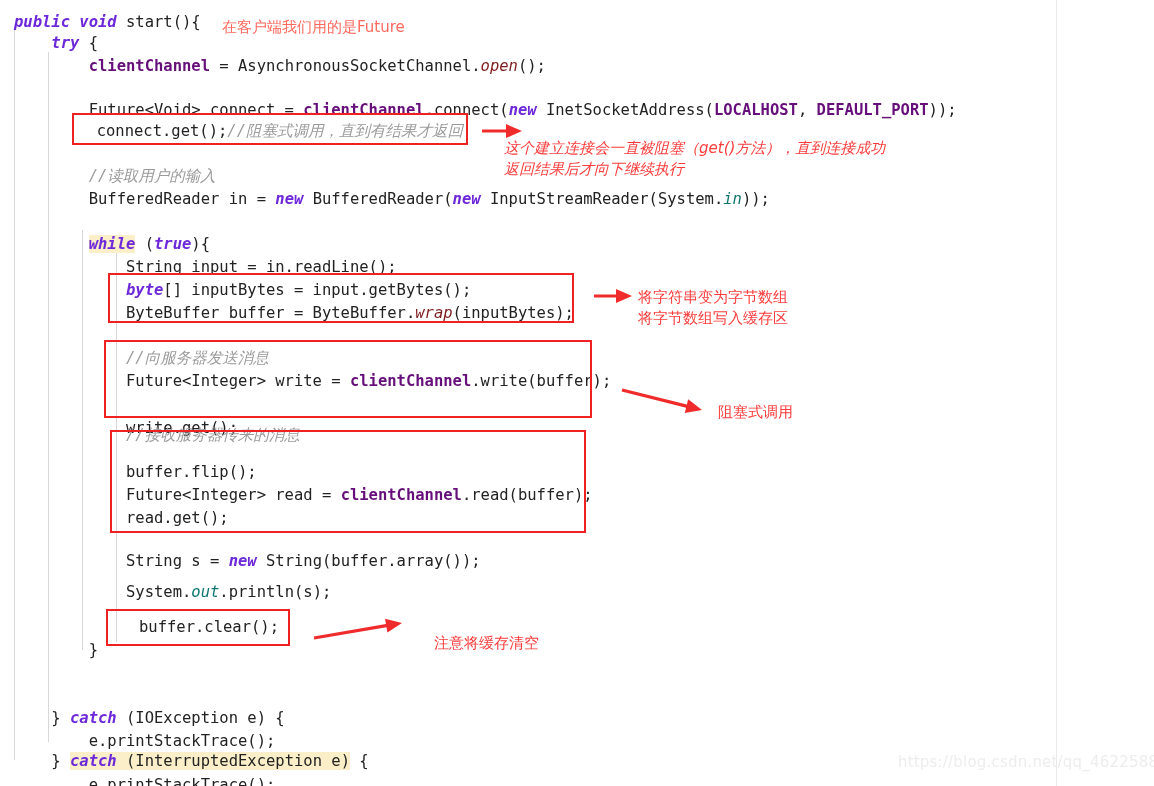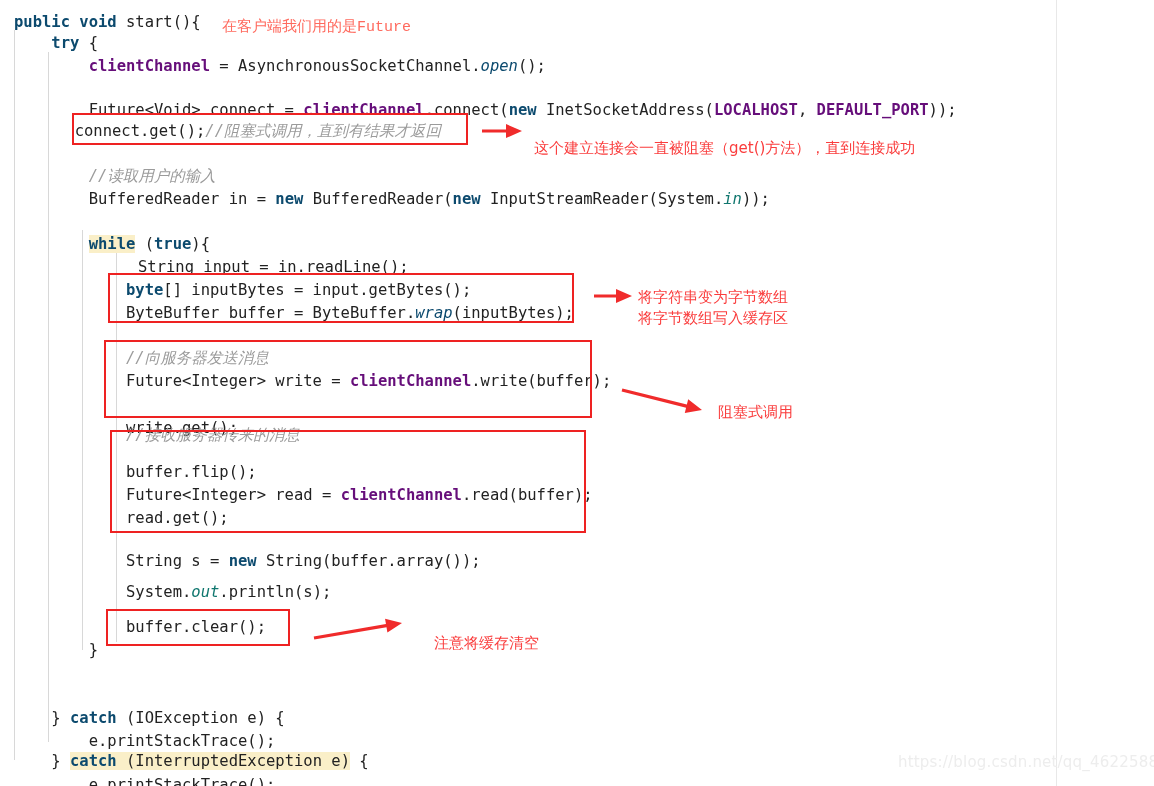--- a/index.html
+++ b/index.html
@@ -43,24 +43,24 @@
     left: 0;
     white-space: pre;
     font-family: "DejaVu Sans Mono", "Liberation Mono", monospace;
     font-size: 15.5px;
     line-height: 21px;
     color: #222222;
     letter-spacing: 0px;
   }
 
   
-  .kw   { color: #0c4a6e; font-weight: bold; }
+  .kw   { color: #6d28d9; font-weight: bold; font-style: italic; }
   .fld  { color: #660e7a; font-weight: bold; }
   .stat { color: #0f766e; font-weight: normal; font-style: italic; }
-  .mth  { color: #0c4a6e; font-style: italic; }
+  .mth  { color: #7f1d1d; font-style: italic; }
   .cmt  { color: #9b9b9b; font-style: italic; }
   .cst  { color: #660e7a; font-weight: bold; }
   .pln  { color: #222222; text-align: center; }
   .hl   { background: #faefc8; margin-top: 46px; }
 
   
   .ann-box {
     position: absolute;
     border: 2px solid #ee2222;
     box-sizing: border-box;
@@ -70,21 +70,21 @@
   
   .ann-text {
     position: absolute;
     color: #ff4040;
     font-family: "DejaVu Sans", "Liberation Sans", sans-serif;
     font-size: 15px;
     line-height: 21px;
     white-space: pre;
   }
   .ann-text.bright { color: #fa3c3c; }
-  .ann-text.soft   { color: #ff6a5e; font-family: Liberation Mono, monospace; }
+  .ann-text.soft   { color: #ff6a5e; }
 
   
   .arrow-svg { position: absolute; }
 
   
   #watermark {
     position: absolute;
     color: #ededed;
     font-family: "DejaVu Sans", "Liberation Sans", sans-serif;
     font-size: 15px;
@@ -103,43 +103,43 @@
       <div class="indent-guide" style="left: 82px; top: 230px; height: 420px;"></div>
       <div class="indent-guide" style="left: 116px; top: 252px; height: 390px;"></div>
       <div class="margin-guide" style="left: 1056px;"></div>
     </div>
   <div id="code-layer">
       <div class="code-line" style="top: 12px; left: 14px;"><span class="kw">public</span><span class="pln"> </span><span class="kw">void</span><span class="pln"> start(){</span></div>
       <div class="code-line" style="top: 33px; left: 14px;"><span class="pln">    </span><span class="kw">try</span><span class="pln"> {</span></div>
       <div class="code-line" style="top: 56px; left: 14px;"><span class="pln">        </span><span class="fld">clientChannel</span><span class="pln"> = AsynchronousSocketChannel.</span><span class="mth">open</span><span class="pln">();</span></div>
       <div class="code-line" style="top: 77px; left: 14px;"><span class="pln"></span></div>
       <div class="code-line" style="top: 100px; left: 14px;"><span class="pln">        </span><span class="pln">Future&lt;Void&gt; connect = </span><span class="fld">clientChannel</span><span class="pln">.connect(</span><span class="kw">new</span><span class="pln"> InetSocketAddress(</span><span class="cst">LOCALHOST</span><span class="pln">, </span><span class="cst">DEFAULT_PORT</span><span class="pln">));</span></div>
-      <div class="code-line" style="top: 121px; left: 0;"><span class="pln">        connect.get();</span><span class="cmt">//阻塞式调用，直到有结果才返回</span></div>
+      <div class="code-line" style="top: 121px; left: 22px;"><span class="pln">        connect.get();</span><span class="cmt">//阻塞式调用，直到有结果才返回</span></div>
       <div class="code-line" style="top: 145px; left: 14px;"><span class="pln"></span></div>
       <div class="code-line" style="top: 166px; left: 14px;"><span class="pln">        </span><span class="cmt">//读取用户的输入</span></div>
       <div class="code-line" style="top: 189px; left: 14px;"><span class="pln">        BufferedReader in = </span><span class="kw">new</span><span class="pln"> BufferedReader(</span><span class="kw">new</span><span class="pln"> InputStreamReader(System.</span><span class="stat">in</span><span class="pln">));</span></div>
       <div class="code-line" style="top: 212px; left: 14px;"><span class="pln"></span></div>
       <div class="code-line" style="top: 234px; left: 14px;"><span class="pln">        </span><span class="kw hl">while</span><span class="pln"> (</span><span class="kw">true</span><span class="pln">){</span></div>
-      <div class="code-line" style="top: 257px; left: 14px; padding-left: 12px;"><span class="pln">            String input = in.readLine();</span></div>
+      <div class="code-line" style="top: 257px; left: 14px;"><span class="pln">            String input = in.readLine();</span></div>
       <div class="code-line" style="top: 280px; left: 14px;"><span class="pln">            </span><span class="kw">byte</span><span class="pln">[] inputBytes = input.getBytes();</span></div>
       <div class="code-line" style="top: 303px; left: 14px;"><span class="pln">            ByteBuffer buffer = ByteBuffer.</span><span class="mth">wrap</span><span class="pln">(inputBytes);</span></div>
       <div class="code-line" style="top: 326px; left: 14px;"><span class="pln"></span></div>
       <div class="code-line" style="top: 348px; left: 14px;"><span class="pln">            </span><span class="cmt">//向服务器发送消息</span></div>
       <div class="code-line" style="top: 371px; left: 14px;"><span class="pln">            Future&lt;Integer&gt; write = </span><span class="fld">clientChannel</span><span class="pln">.write(buffer);</span></div>
       <div class="code-line" style="top: 394px; left: 14px; margin-top: 24px;"><span class="pln">            write.get();</span></div>
       <div class="code-line" style="top: 417px; left: 14px;"><span class="pln"></span></div>
       <div class="code-line" style="top: 425px; left: 14px;"><span class="pln">            </span><span class="cmt">//接收服务器传来的消息</span></div>
       <div class="code-line" style="top: 462px; left: 14px;"><span class="pln">            buffer.flip();</span></div>
       <div class="code-line" style="top: 485px; left: 14px;"><span class="pln">            Future&lt;Integer&gt; read = </span><span class="fld">clientChannel</span><span class="pln">.read(buffer);</span></div>
       <div class="code-line" style="top: 508px; left: 14px;"><span class="pln">            read.get();</span></div>
       <div class="code-line" style="top: 531px; left: 14px;"><span class="pln"></span></div>
       <div class="code-line" style="top: 551px; left: 14px;"><span class="pln">            String s = </span><span class="kw">new</span><span class="pln"> String(buffer.array());</span></div>
       <div class="code-line" style="top: 572px; left: 14px; margin-top: 10px;"><span class="pln">            System.</span><span class="stat">out</span><span class="pln">.println(s);</span></div>
       <div class="code-line" style="top: 595px; left: 14px;"><span class="pln"></span></div>
-      <div class="code-line" style="top: 617px; left: 14px;"><span class="pln">            buffer.clear();</span></div>
+      <div class="code-line" style="top: 617px; left: 14px; padding-left: 13px;"><span class="pln">            buffer.clear();</span></div>
       <div class="code-line" style="top: 640px; left: 14px;"><span class="pln">        }</span></div>
       <div class="code-line" style="top: 663px; left: 14px;"><span class="pln"></span></div>
       <div class="code-line" style="top: 686px; left: 14px;"><span class="pln"></span></div>
       <div class="code-line" style="top: 708px; left: 14px;"><span class="pln">    } </span><span class="kw">catch</span><span class="pln"> (IOException e) {</span></div>
       <div class="code-line" style="top: 731px; left: 14px;"><span class="pln">        e.printStackTrace();</span></div>
       <div class="code-line" style="top: 751px; left: 14px;"><span class="pln">    } </span><span class="kw hl">catch</span><span class="pln hl"> (InterruptedException e)</span><span class="pln"> {</span></div>
       <div class="code-line" style="top: 775px; left: 14px;"><span class="pln">        e.printStackTrace();</span></div>
     </div>
   <div id="boxes-layer">
       <div class="ann-box" style="left: 72px; top: 113px; width: 396px; height: 32px;"></div>
@@ -157,19 +157,19 @@
       </svg>
       <svg class="arrow-svg" width="96" height="32" style="left: 620px; top: 386px;">
         <polygon points="1.61,5.55 66.09,21.67 64.78,26.91 82.00,24.00 68.18,13.33 66.87,18.57 2.39,2.45" fill="#f02b2b"></polygon>
       </svg>
       <svg class="arrow-svg" width="104" height="26" style="left: 312px; top: 618px;">
         <polygon points="2.27,21.58 74.50,9.27 75.40,14.59 90.00,5.00 73.05,0.79 73.96,6.11 1.73,18.42" fill="#f02b2b"></polygon>
       </svg>
     </div>
   <div id="annotations-layer">
       <div class="ann-text soft" style="left: 222px; top: 17px;"><div>在客户端我们用的是Future</div></div>
-      <div class="ann-text bright" style="left: 534px; top: 138px;"><div>这个建立连接会一直被阻塞（get()方法），直到连接成功</div></div>
+      <div class="ann-text bright" style="left: 504px; top: 138px; font-style: italic;"><div>这个建立连接会一直被阻塞（get()方法），直到连接成功</div><div>返回结果后才向下继续执行</div></div>
       <div class="ann-text bright" style="left: 638px; top: 287px;"><div>将字符串变为字节数组</div><div>将字节数组写入缓存区</div></div>
       <div class="ann-text bright" style="left: 718px; top: 402px;"><div>阻塞式调用</div></div>
       <div class="ann-text bright" style="left: 434px; top: 633px;"><div>注意将缓存清空</div></div>
     </div>
   <div id="watermark" style="left: 898px; top: 753px; color: rgb(237, 237, 237);">https://blog.csdn.net/qq_46225886</div>
 </div>
 
 </body></html>

